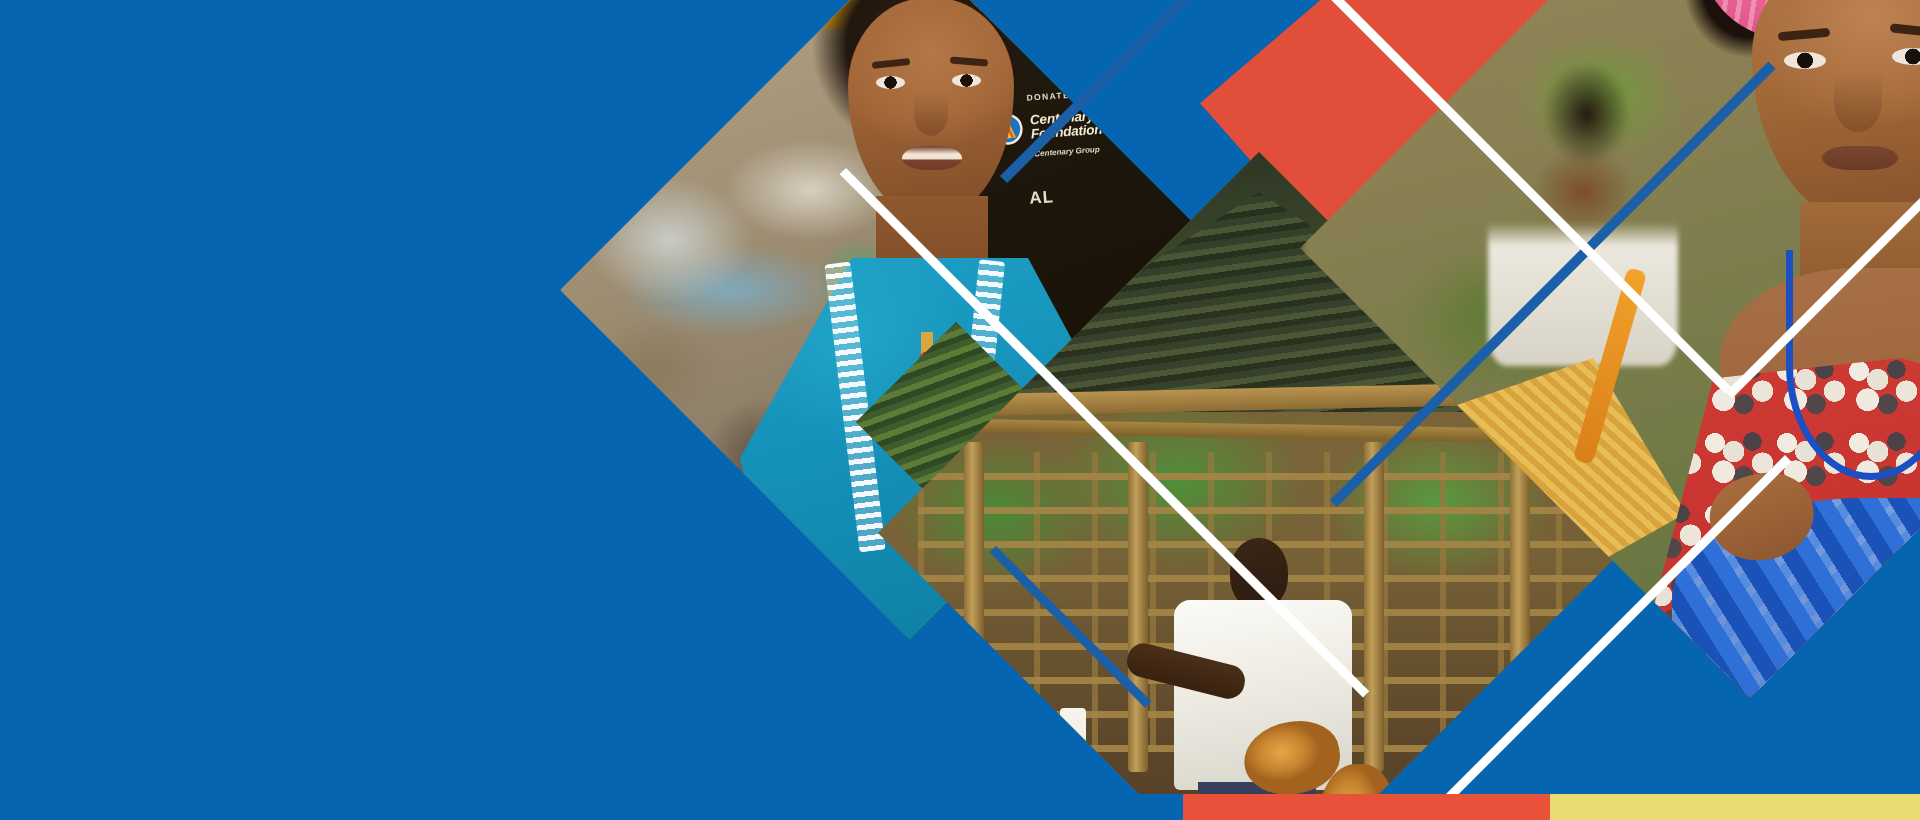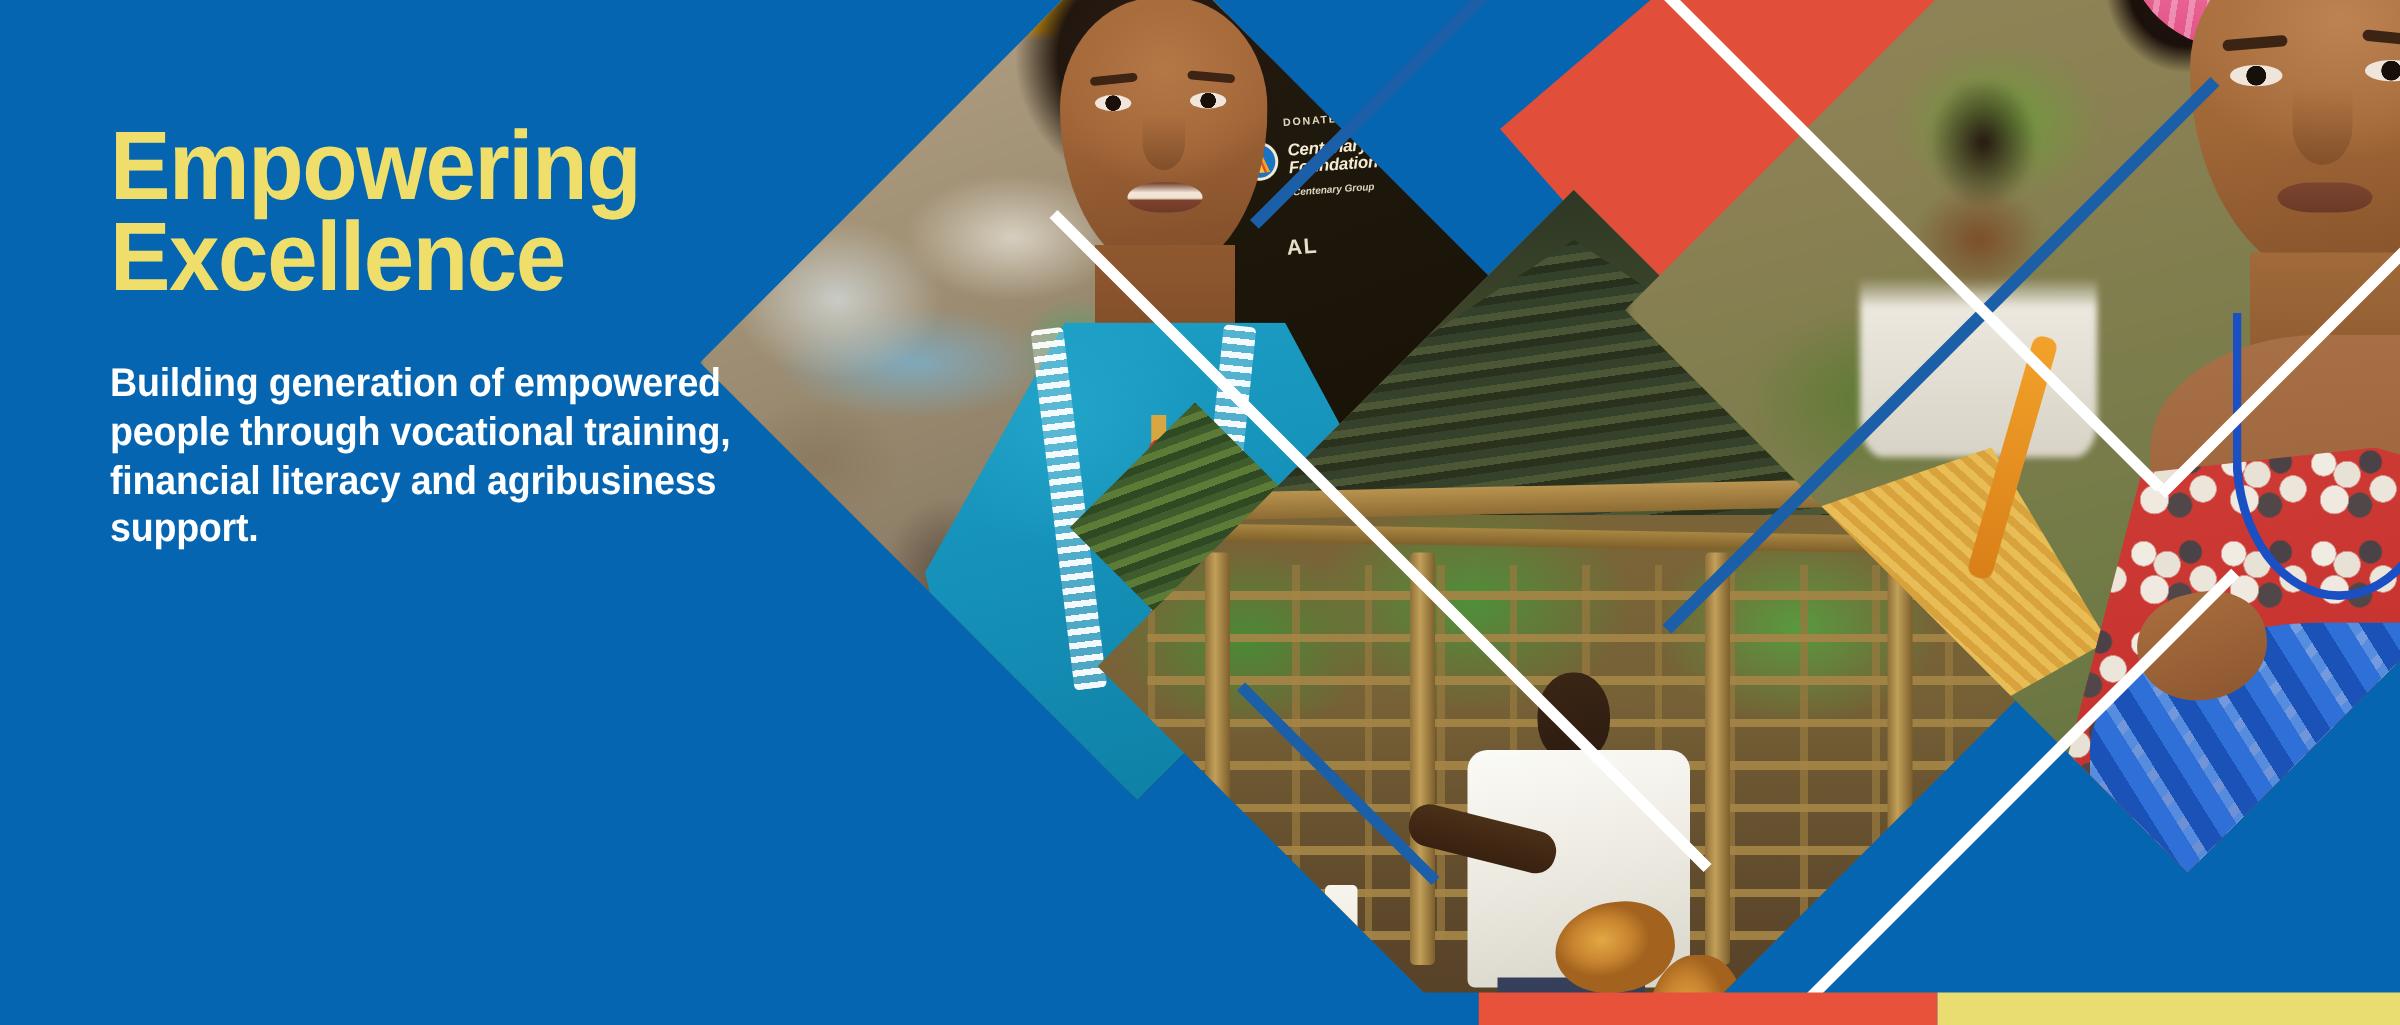--- a/index.html
+++ b/index.html
@@ -588,24 +588,19 @@
     <div class="bsep b3"></div>
     <div class="sep s1"></div>
     <div class="sep s2"></div>
     <div class="sep s3"></div>
     <div class="sep s4"></div>
   </div>
 
   <div class="left-mask"></div>
   <div class="bottom-left-mask"></div>
 
-  <div class="text-col">
-    <div class="headline">Empowering
-Excellence</div>
-    <div class="subhead">Building generation of empowered people through vocational training, financial literacy and agribusiness support.</div>
-  </div>
 
   <div class="strip">
     <div class="seg-red"></div>
     <div class="seg-yellow"></div>
   </div>
 
 </div>
 
 </body></html>

